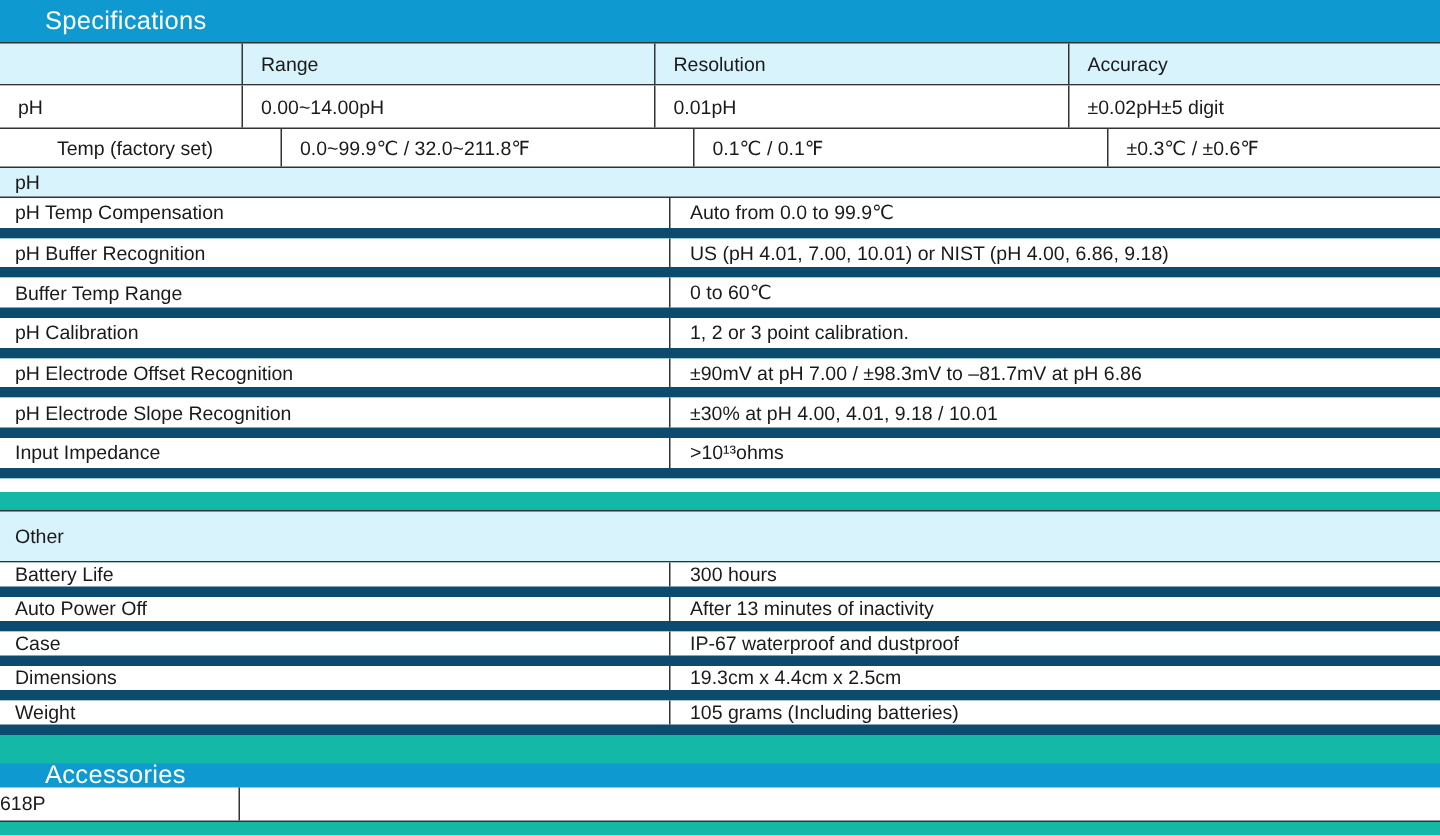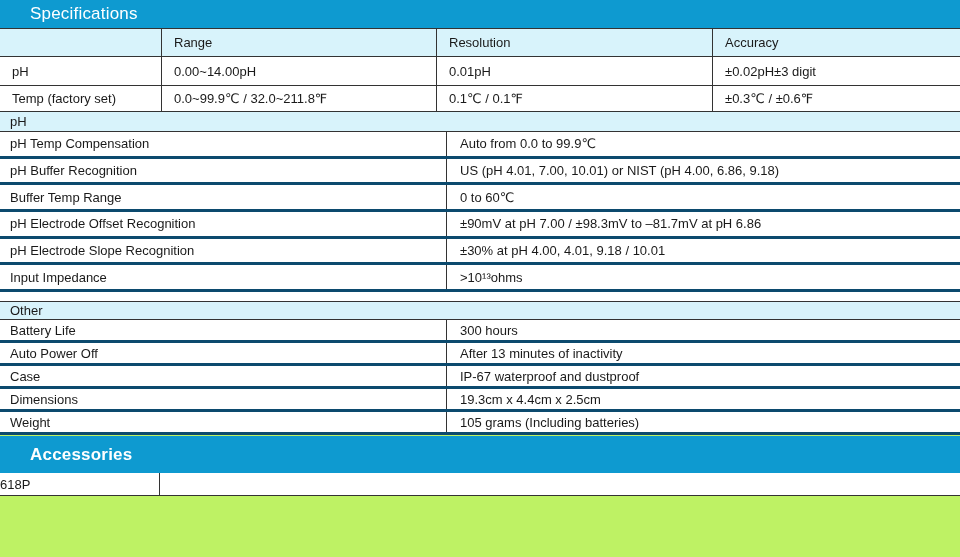--- a/index.html
+++ b/index.html
@@ -1,48 +1,48 @@
 <!DOCTYPE html>
 <html><head>
 <meta charset="utf-8">
 <style>
   html,body{margin:0;padding:0;background:#ffffff;}
   .page{
-    width:960px;height:557px;background:#bef264;overflow:hidden;
+    width:960px;height:557px;background:#14b8a6;overflow:hidden;
     font-family:"Liberation Sans","DejaVu Sans",sans-serif;
     font-size:13px;color:#1a1a1a;box-sizing:border-box;
   }
   .page *{box-sizing:border-box;}
   
   .titlebar{
     height:28px;background:#0e9ad0;color:#ffffff;
     display:flex;align-items:center;padding-left:30px;
     font-size:17px;letter-spacing:0.2px;
   }
-  .titlebar.small{height:37px;margin-top:1px;font-weight:bold;}
+  .titlebar.small{height:16px;margin-top:19px;}
   
   .spec-head{
     display:flex;height:29px;background:#d8f3fb;
     border-top:1px solid #333;border-bottom:1px solid #333;
   }
   .spec-row{display:flex;height:29px;border-bottom:1px solid #333;background:#fff;}
-  .spec-row.short{height:26px;}
+  .spec-row.short{height:26px;padding-left:26px;}
   .sc{display:flex;align-items:center;padding-left:12px;}
   .sc1{width:162px;border-right:1px solid #333;}
   .sc2{width:275px;border-right:1px solid #333;}
   .sc3{width:276px;border-right:1px solid #333;}
   .sc4{flex:1;}
   
   .section-bar{
     height:20px;background:#d8f3fb;border-bottom:1px solid #333;
     display:flex;align-items:center;padding-left:10px;
   }
-  .section-bar.bordered-top{border-top:1px solid #333;height:19px;}
+  .section-bar.bordered-top{border-top:1px solid #333;height:35px;margin-top:12px;}
   
-  .kv-row{display:flex;border-bottom:3px solid #0c4a6e;background:#fff;}
+  .kv-row{display:flex;border-bottom:7px solid #0c4a6e;background:#fff;}
   .kv-table.ph .kv-row{height:26.7px;}
   .kv-table.other .kv-row{height:23px;}
   .kv-k{width:447px;border-right:1px solid #333;display:flex;align-items:center;padding-left:10px;}
   .kv-v{flex:1;display:flex;align-items:center;padding-left:13px;}
   .gap{height:9px;background:#fff;}
   
   .acc-row{display:flex;height:23px;border-bottom:1px solid #333;background:#fff;}
   .acc-model{width:160px;border-right:1px solid #333;display:flex;align-items:center;}
   .acc-desc{flex:1;display:flex;align-items:center;padding-left:12px;}
 </style>
@@ -59,21 +59,21 @@
     <div class="spec-head">
       <div class="sc sc1"></div>
       <div class="sc sc2">Range</div>
       <div class="sc sc3">Resolution</div>
       <div class="sc sc4">Accuracy</div>
     </div>
     <div class="spec-row">
       <div class="sc sc1">pH</div>
       <div class="sc sc2">0.00~14.00pH</div>
       <div class="sc sc3">0.01pH</div>
-      <div class="sc sc4">±0.02pH±3 digit</div>
+      <div class="sc sc4">±0.02pH±5 digit</div>
     </div>
     <div class="spec-row short">
       <div class="sc sc1">Temp (factory set)</div>
       <div class="sc sc2">0.0~99.9℃ / 32.0~211.8℉</div>
       <div class="sc sc3">0.1℃ / 0.1℉</div>
       <div class="sc sc4">±0.3℃ / ±0.6℉</div>
     </div>
   </div>
 
   <div class="section-bar">
@@ -84,20 +84,24 @@
       <div class="kv-k">pH Temp Compensation</div>
       <div class="kv-v">Auto from 0.0 to 99.9℃</div>
     </div>
     <div class="kv-row">
       <div class="kv-k">pH Buffer Recognition</div>
       <div class="kv-v">US (pH 4.01, 7.00, 10.01) or NIST (pH 4.00, 6.86, 9.18)</div>
     </div>
     <div class="kv-row">
       <div class="kv-k">Buffer Temp Range</div>
       <div class="kv-v">0 to 60℃</div>
+    </div>
+    <div class="kv-row">
+      <div class="kv-k">pH Calibration</div>
+      <div class="kv-v">1, 2 or 3 point calibration.</div>
     </div>
     <div class="kv-row">
       <div class="kv-k">pH Electrode Offset Recognition</div>
       <div class="kv-v">±90mV at pH 7.00 / ±98.3mV to –81.7mV at pH 6.86</div>
     </div>
     <div class="kv-row">
       <div class="kv-k">pH Electrode Slope Recognition</div>
       <div class="kv-v">±30% at pH 4.00, 4.01, 9.18 / 10.01</div>
     </div>
     <div class="kv-row">

